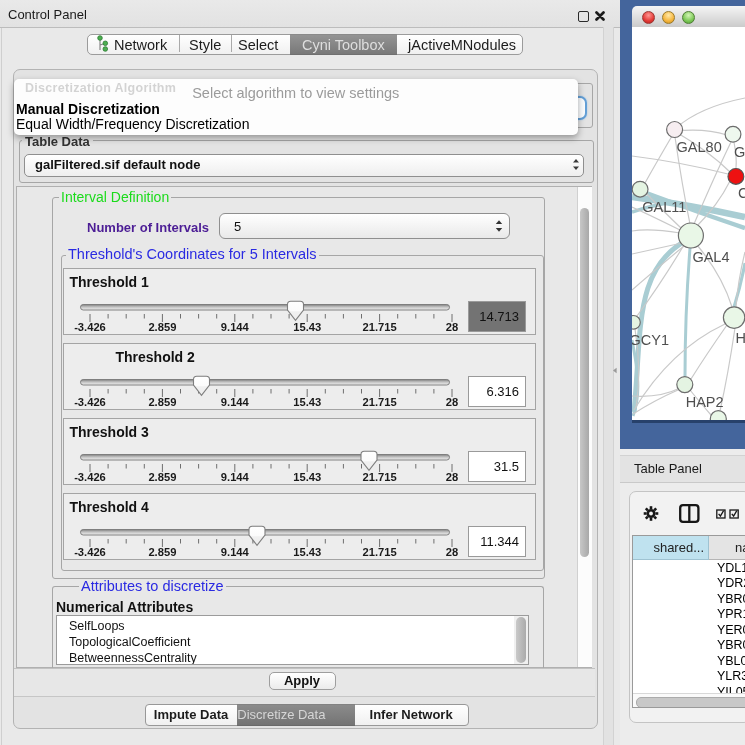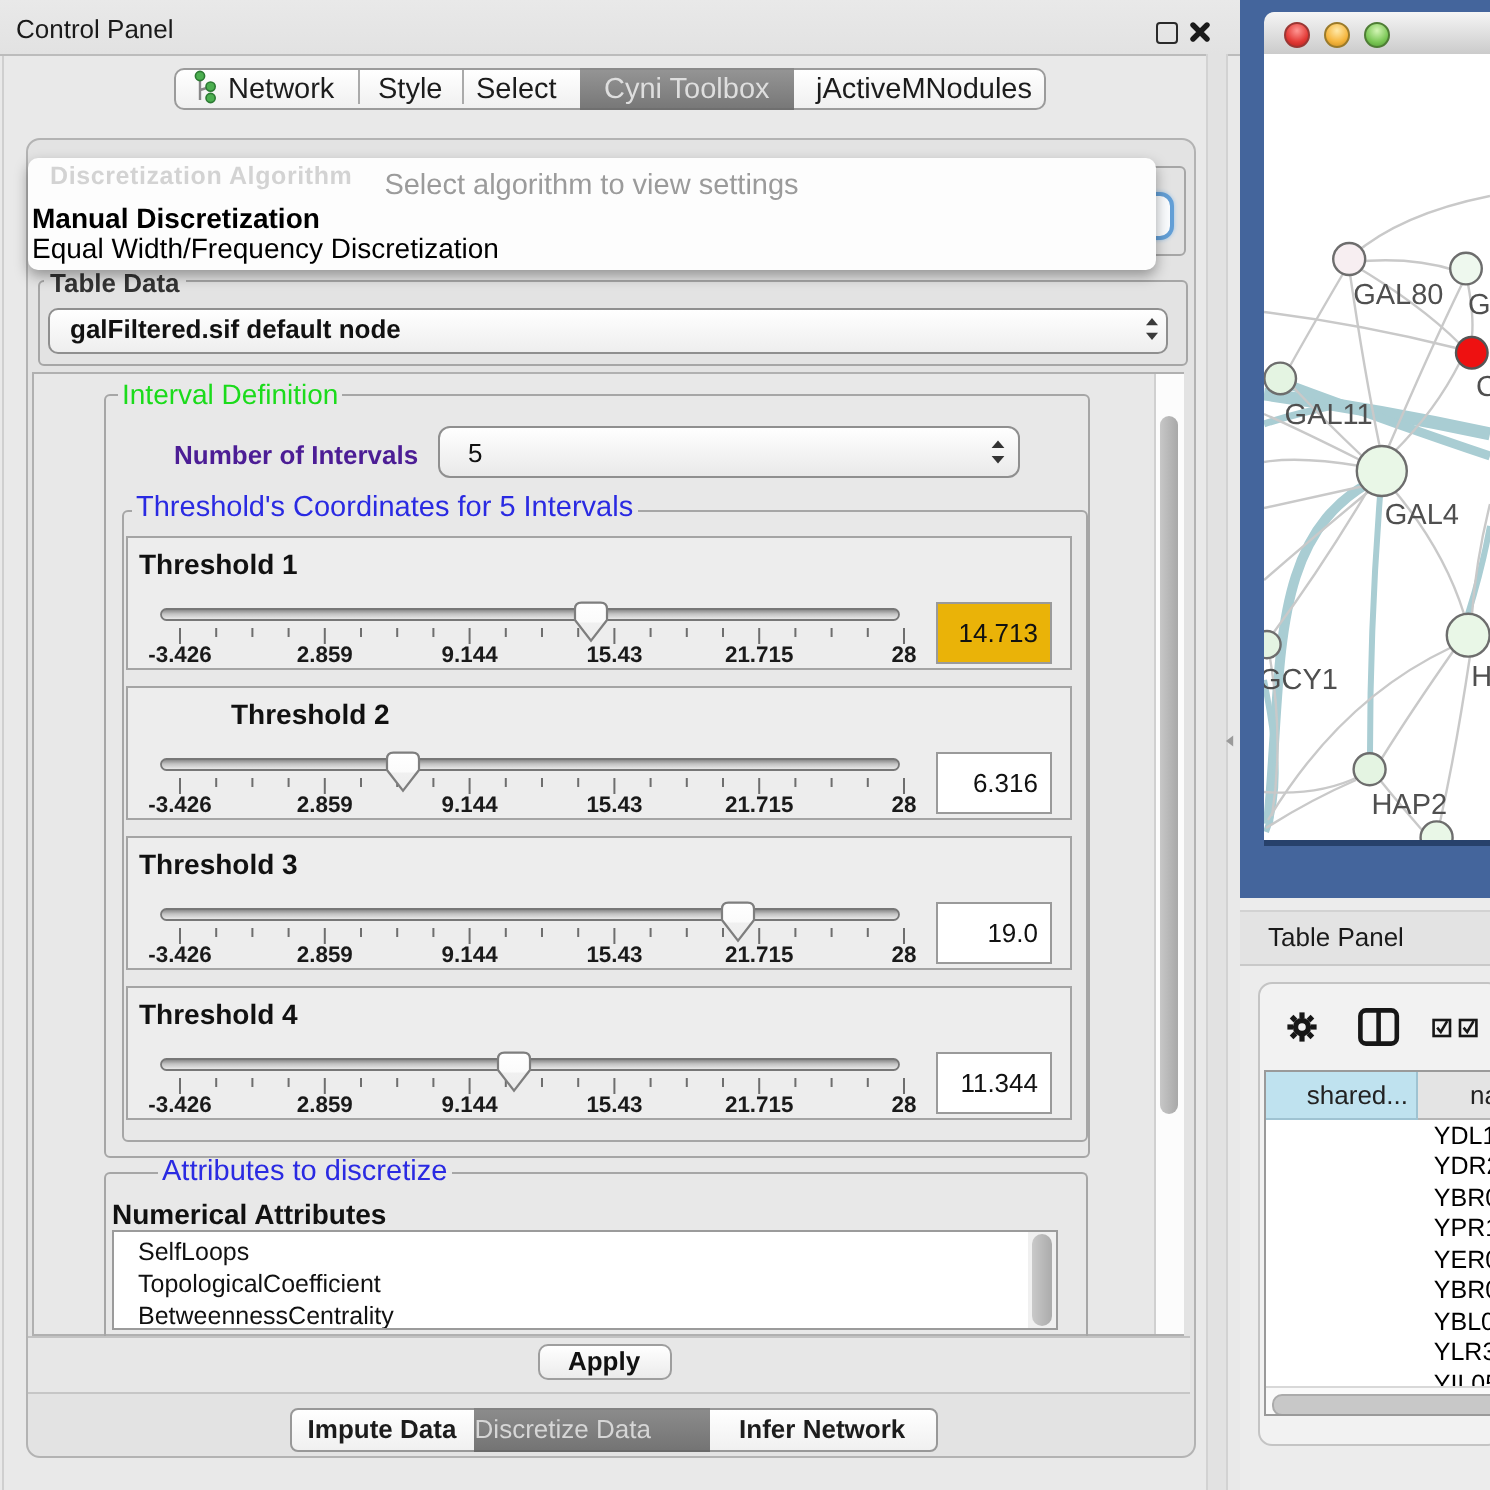--- a/index.html
+++ b/index.html
@@ -97,21 +97,21 @@
 <svg class="abs" style="left:63px;top:268px;" width="473" height="67" viewBox="0 0 473 67">
     <use href="#ruler"></use>
     <text x="27.0" y="63" text-anchor="middle" font-size="11.2" font-weight="bold" fill="#1a1a1a" font-family="Liberation Sans, sans-serif">-3.426</text>
     <text x="99.4" y="63" text-anchor="middle" font-size="11.2" font-weight="bold" fill="#1a1a1a" font-family="Liberation Sans, sans-serif">2.859</text>
     <text x="171.8" y="63" text-anchor="middle" font-size="11.2" font-weight="bold" fill="#1a1a1a" font-family="Liberation Sans, sans-serif">9.144</text>
     <text x="244.2" y="63" text-anchor="middle" font-size="11.2" font-weight="bold" fill="#1a1a1a" font-family="Liberation Sans, sans-serif">15.43</text>
     <text x="316.6" y="63" text-anchor="middle" font-size="11.2" font-weight="bold" fill="#1a1a1a" font-family="Liberation Sans, sans-serif">21.715</text>
     <text x="389.0" y="63" text-anchor="middle" font-size="11.2" font-weight="bold" fill="#1a1a1a" font-family="Liberation Sans, sans-serif">28</text>
     <path d="M224.5,42 L224.5,36.5 Q224.5,33.3 227.7,33.3 L237.3,33.3 Q240.5,33.3 240.5,36.5 L240.5,42 L232.5,52.3 Z" fill="url(#thm)" stroke="#7e7e7e" stroke-width="1.1"></path>
   </svg>
-<div class="abs" style="left:467.5px;top:300.5px;width:58.5px;height:31px;background:#eab308;border:1px solid #9a9a9a;box-sizing:border-box;font-size:13px;color:#111;text-align:right;line-height:29px;padding-right:6px;">14.713</div>
+<div class="abs" style="left:467.5px;top:300.5px;width:58.5px;height:31px;background:#737373;border:1px solid #9a9a9a;box-sizing:border-box;font-size:13px;color:#111;text-align:right;line-height:29px;padding-right:6px;">14.713</div>
 <div class="abs" style="left:63px;top:343px;width:473px;height:67px;background:#ededed;border:1px solid #a4a4a4;box-sizing:border-box;"></div>
 <div class="abs" style="left:69.5px;top:349px;font-size:14px;font-weight:bold;color:#111;margin-left:46px;">Threshold 2</div>
 <svg class="abs" style="left:63px;top:343px;" width="473" height="67" viewBox="0 0 473 67">
     <use href="#ruler"></use>
     <text x="27.0" y="63" text-anchor="middle" font-size="11.2" font-weight="bold" fill="#1a1a1a" font-family="Liberation Sans, sans-serif">-3.426</text>
     <text x="99.4" y="63" text-anchor="middle" font-size="11.2" font-weight="bold" fill="#1a1a1a" font-family="Liberation Sans, sans-serif">2.859</text>
     <text x="171.8" y="63" text-anchor="middle" font-size="11.2" font-weight="bold" fill="#1a1a1a" font-family="Liberation Sans, sans-serif">9.144</text>
     <text x="244.2" y="63" text-anchor="middle" font-size="11.2" font-weight="bold" fill="#1a1a1a" font-family="Liberation Sans, sans-serif">15.43</text>
     <text x="316.6" y="63" text-anchor="middle" font-size="11.2" font-weight="bold" fill="#1a1a1a" font-family="Liberation Sans, sans-serif">21.715</text>
     <text x="389.0" y="63" text-anchor="middle" font-size="11.2" font-weight="bold" fill="#1a1a1a" font-family="Liberation Sans, sans-serif">28</text>
@@ -123,21 +123,21 @@
 <svg class="abs" style="left:63px;top:418px;" width="473" height="67" viewBox="0 0 473 67">
     <use href="#ruler"></use>
     <text x="27.0" y="63" text-anchor="middle" font-size="11.2" font-weight="bold" fill="#1a1a1a" font-family="Liberation Sans, sans-serif">-3.426</text>
     <text x="99.4" y="63" text-anchor="middle" font-size="11.2" font-weight="bold" fill="#1a1a1a" font-family="Liberation Sans, sans-serif">2.859</text>
     <text x="171.8" y="63" text-anchor="middle" font-size="11.2" font-weight="bold" fill="#1a1a1a" font-family="Liberation Sans, sans-serif">9.144</text>
     <text x="244.2" y="63" text-anchor="middle" font-size="11.2" font-weight="bold" fill="#1a1a1a" font-family="Liberation Sans, sans-serif">15.43</text>
     <text x="316.6" y="63" text-anchor="middle" font-size="11.2" font-weight="bold" fill="#1a1a1a" font-family="Liberation Sans, sans-serif">21.715</text>
     <text x="389.0" y="63" text-anchor="middle" font-size="11.2" font-weight="bold" fill="#1a1a1a" font-family="Liberation Sans, sans-serif">28</text>
     <path d="M298.0,42 L298.0,36.5 Q298.0,33.3 301.2,33.3 L310.8,33.3 Q314.0,33.3 314.0,36.5 L314.0,42 L306.0,52.3 Z" fill="url(#thm)" stroke="#7e7e7e" stroke-width="1.1"></path>
   </svg>
-<div class="abs" style="left:467.5px;top:450.5px;width:58.5px;height:31px;background:#ffffff;border:1px solid #9a9a9a;box-sizing:border-box;font-size:13px;color:#111;text-align:right;line-height:29px;padding-right:6px;">19.0</div>
+<div class="abs" style="left:467.5px;top:450.5px;width:58.5px;height:31px;background:#ffffff;border:1px solid #9a9a9a;box-sizing:border-box;font-size:13px;color:#111;text-align:right;line-height:29px;padding-right:6px;">31.5</div>
 <div class="abs" style="left:63px;top:493px;width:473px;height:67px;background:#ededed;border:1px solid #a4a4a4;box-sizing:border-box;"></div>
 <div class="abs" style="left:69.5px;top:499px;font-size:14px;font-weight:bold;color:#111;">Threshold 4</div>
 <svg class="abs" style="left:63px;top:493px;" width="473" height="67" viewBox="0 0 473 67">
     <use href="#ruler"></use>
     <text x="27.0" y="63" text-anchor="middle" font-size="11.2" font-weight="bold" fill="#1a1a1a" font-family="Liberation Sans, sans-serif">-3.426</text>
     <text x="99.4" y="63" text-anchor="middle" font-size="11.2" font-weight="bold" fill="#1a1a1a" font-family="Liberation Sans, sans-serif">2.859</text>
     <text x="171.8" y="63" text-anchor="middle" font-size="11.2" font-weight="bold" fill="#1a1a1a" font-family="Liberation Sans, sans-serif">9.144</text>
     <text x="244.2" y="63" text-anchor="middle" font-size="11.2" font-weight="bold" fill="#1a1a1a" font-family="Liberation Sans, sans-serif">15.43</text>
     <text x="316.6" y="63" text-anchor="middle" font-size="11.2" font-weight="bold" fill="#1a1a1a" font-family="Liberation Sans, sans-serif">21.715</text>
     <text x="389.0" y="63" text-anchor="middle" font-size="11.2" font-weight="bold" fill="#1a1a1a" font-family="Liberation Sans, sans-serif">28</text>

